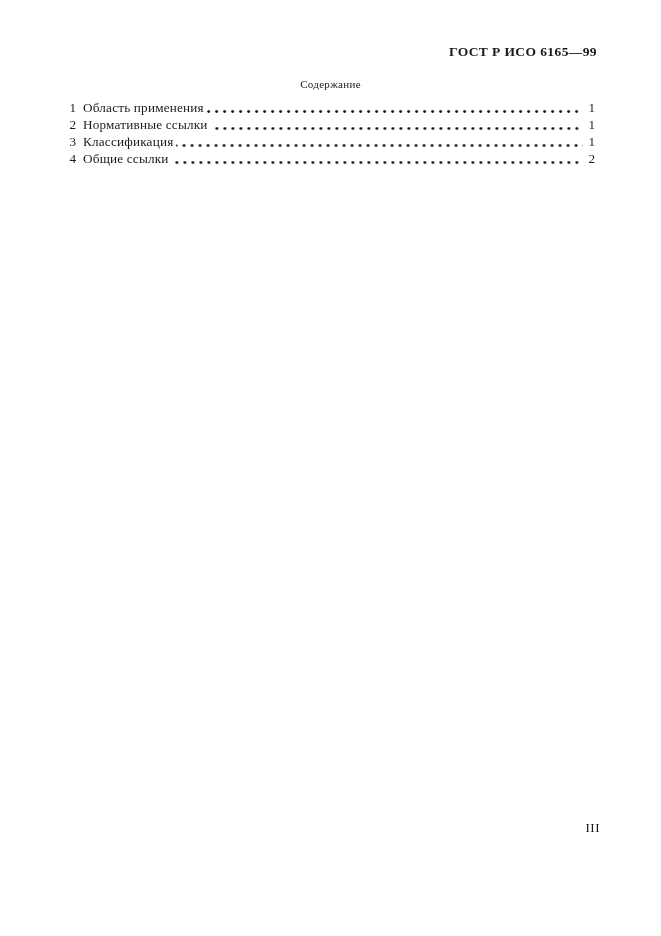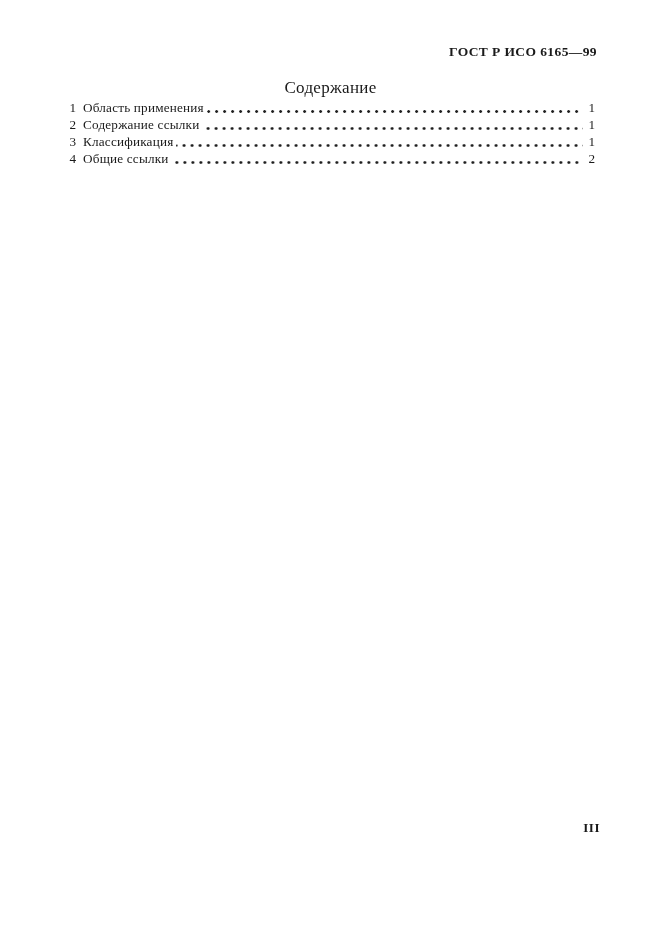--- a/index.html
+++ b/index.html
@@ -27,21 +27,21 @@
     font-size: 13.5px;
     letter-spacing: 0.4px;
     white-space: nowrap;
   }
   .contents-title {
     position: absolute;
     top: 78px;
     left: 62px;
     right: 62px;
     text-align: center;
-    font-size: 17px;
+    font-size: 11px;
     letter-spacing: 0.3px;
   }
   .toc {
     position: absolute;
     top: 99px;
     left: 64px;
     right: 66px;
     font-size: 13.2px;
   }
   .toc-row {
@@ -75,21 +75,21 @@
     min-width: 8px;
     text-align: right;
     line-height: 17px;
   }
   .folio {
     position: absolute;
     top: 820px;
     left: 64px;
     right: 61px;
     text-align: right;
-    font-weight: bold;
+    font-weight: normal;
     font-size: 13px;
     letter-spacing: 0.5px;
   }
 </style>
 </head>
 <body>
 
 <div class="page">
 
   <div class="doc-code">ГОСТ Р ИСО 6165—99</div>
@@ -100,21 +100,21 @@
 
     <div class="toc-row">
       <span class="toc-num">1</span>
       <span class="toc-title">Область применения</span>
       <span class="toc-leader"></span>
       <span class="toc-page">1</span>
     </div>
 
     <div class="toc-row">
       <span class="toc-num">2</span>
-      <span class="toc-title">Содержание ссылки</span>
+      <span class="toc-title">Нормативные ссылки</span>
       <span class="toc-leader"></span>
       <span class="toc-page">1</span>
     </div>
 
     <div class="toc-row">
       <span class="toc-num">3</span>
       <span class="toc-title">Классификация</span>
       <span class="toc-leader"></span>
       <span class="toc-page">1</span>
     </div>

